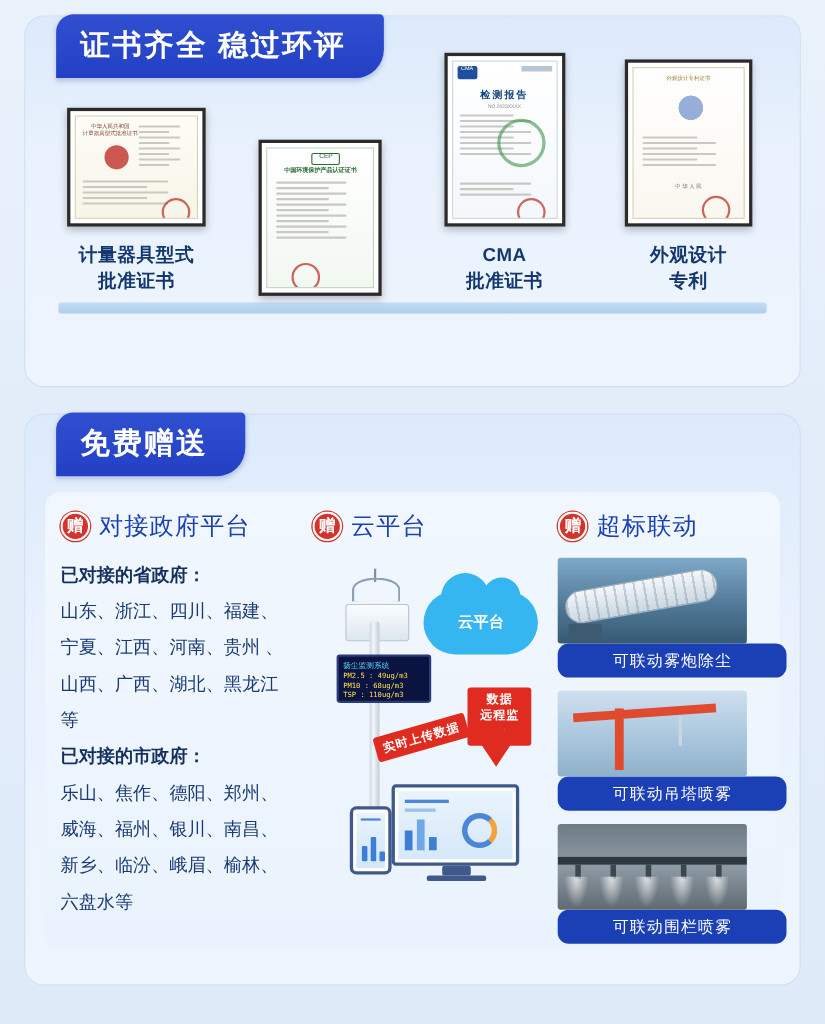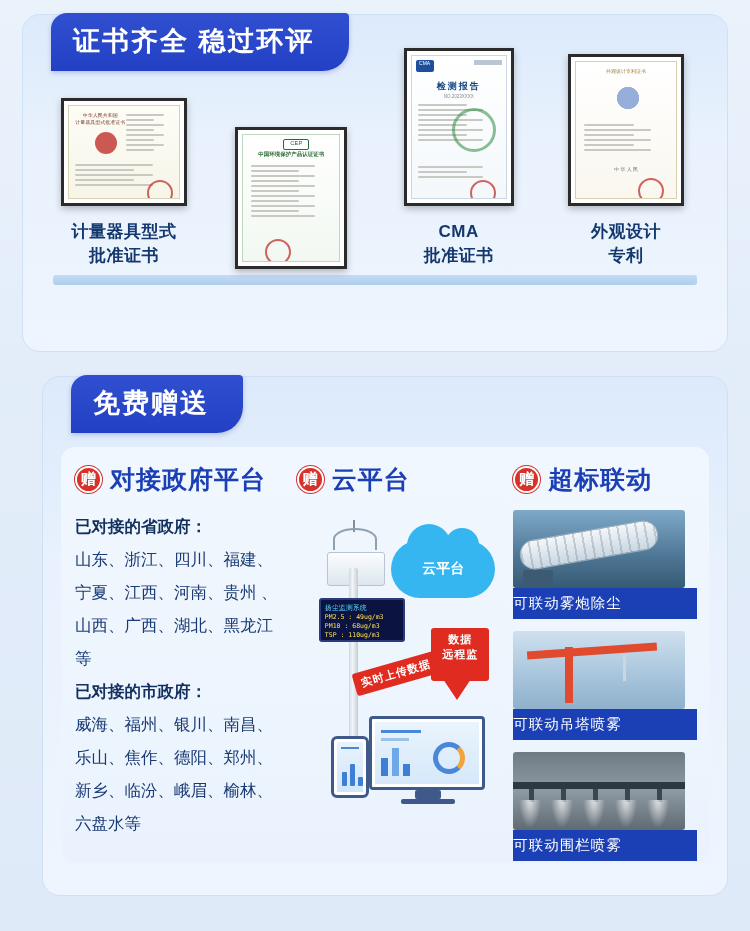--- a/index.html
+++ b/index.html
@@ -88,21 +88,21 @@
     letter-spacing: .5px;
   }
   .shelf {
     height: 10px;
     margin: 6px 30px 0 30px;
     background: linear-gradient(180deg,#c4dcf4,#aecdee);
     border-radius: 3px;
   }
 
   
-  #sec-gift { margin-top: 24px; height: 520px; padding-top: 70px; margin-left: 20px; }
+  #sec-gift { margin-top: 24px; height: 520px; padding-top: 70px; }
   .gift-body {
     margin: 0 18px;
     background: linear-gradient(180deg,#f1f7fe 0%, #eaf3fd 100%);
     border-radius: 14px;
     height: 416px;
     display: flex;
     padding: 16px 14px;
   }
   .col { position: relative; }
   .col-a { width: 244px; }
@@ -110,21 +110,21 @@
   .col-c { width: 200px; }
 
   .col-head { display:flex; align-items:center; gap:8px; margin-bottom: 14px;}
   .zeng {
     width: 27px; height: 27px; border-radius: 50%;
     background: #d5322c; color:#fff; font-size:15px;
     display:flex; align-items:center; justify-content:center;
     font-weight:bold;
     box-shadow: inset 0 0 0 2px #fff, 0 0 0 1px #d5322c;
   }
-  .col-title { font-size: 25px; font-weight: bold; color:#1b3fb5; letter-spacing:1px;}
+  .col-title { font-size: 22px; font-weight: normal; color:#1b3fb5; letter-spacing:1px;}
 
   .gov-block { font-size: 16.5px; color:#1a3a74; line-height: 2.0; }
   .gov-lead { font-weight: bold; color:#13305f; }
 
   
   .artwork { position: relative; width: 100%; height: 360px; }
   .pole {
     position:absolute; left:52px; top:58px; width:9px; height:212px;
     background: linear-gradient(90deg,#cfd8e0,#f2f6f9 40%,#c3ccd6);
     border-radius:2px;
@@ -214,22 +214,22 @@
   }
   .cannon-grid { position:absolute; inset:0; border-radius:15px;
     background: repeating-linear-gradient(90deg, rgba(120,140,160,.35) 0 2px, transparent 2px 9px);}
   .crane-arm { position:absolute; left:14px; top:16px; width:130px; height:8px; background:#e04a2f; transform:rotate(-4deg);}
   .crane-mast { position:absolute; left:52px; top:16px; width:8px; height:56px; background:#e04a2f;}
   .nozzle-bar { position:absolute; left:0; top:30px; width:172px; height:7px; background:#2e3840;}
   .nozzle { position:absolute; top:37px; width:5px; height:13px; background:#3b464f;}
   .spray { position:absolute; top:48px; width:22px; height:28px;
     background: radial-gradient(ellipse at top, rgba(255,255,255,.75), rgba(255,255,255,0) 70%); }
   .link-label {
-    width:184px; background:#1b3fb5; color:#fff; font-size:14.5px;
-    padding:6px 0; letter-spacing:1px;
+    width:208px; background:#1b3fb5; color:#fff; font-size:14.5px;
+    text-align:center; padding:6px 0; letter-spacing:1px;border-radius:10px;
   }
 </style>
 </head>
 <body>
 
 <div class="page">
 
   <section class="panel" id="sec-cert">
     <div class="sec-head">证书齐全 稳过环评</div>
 
@@ -358,22 +358,22 @@
           <div class="zeng">赠</div>
           <div class="col-title">对接政府平台</div>
         </div>
         <div class="gov-block">
           <div class="gov-lead">已对接的省政府：</div>
           <div>山东、浙江、四川、福建、</div>
           <div>宁夏、江西、河南、贵州 、</div>
           <div>山西、广西、湖北、黑龙江</div>
           <div>等</div>
           <div class="gov-lead">已对接的市政府：</div>
+          <div>乐山、焦作、德阳、郑州、</div>
           <div>威海、福州、银川、南昌、</div>
-          <div>乐山、焦作、德阳、郑州、</div>
           <div>新乡、临汾、峨眉、榆林、</div>
           <div>六盘水等</div>
         </div>
       </div>
 
       <div class="col col-b">
         <div class="col-head">
           <div class="zeng">赠</div>
           <div class="col-title">云平台</div>
         </div>

